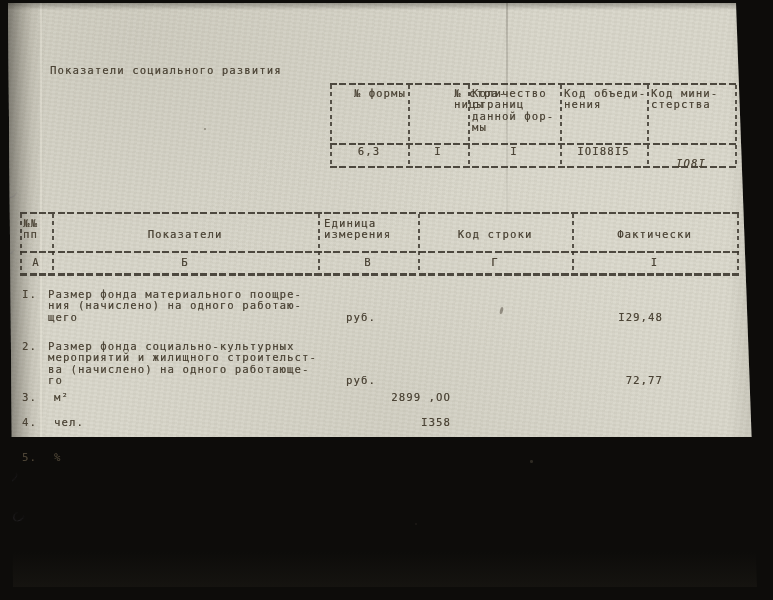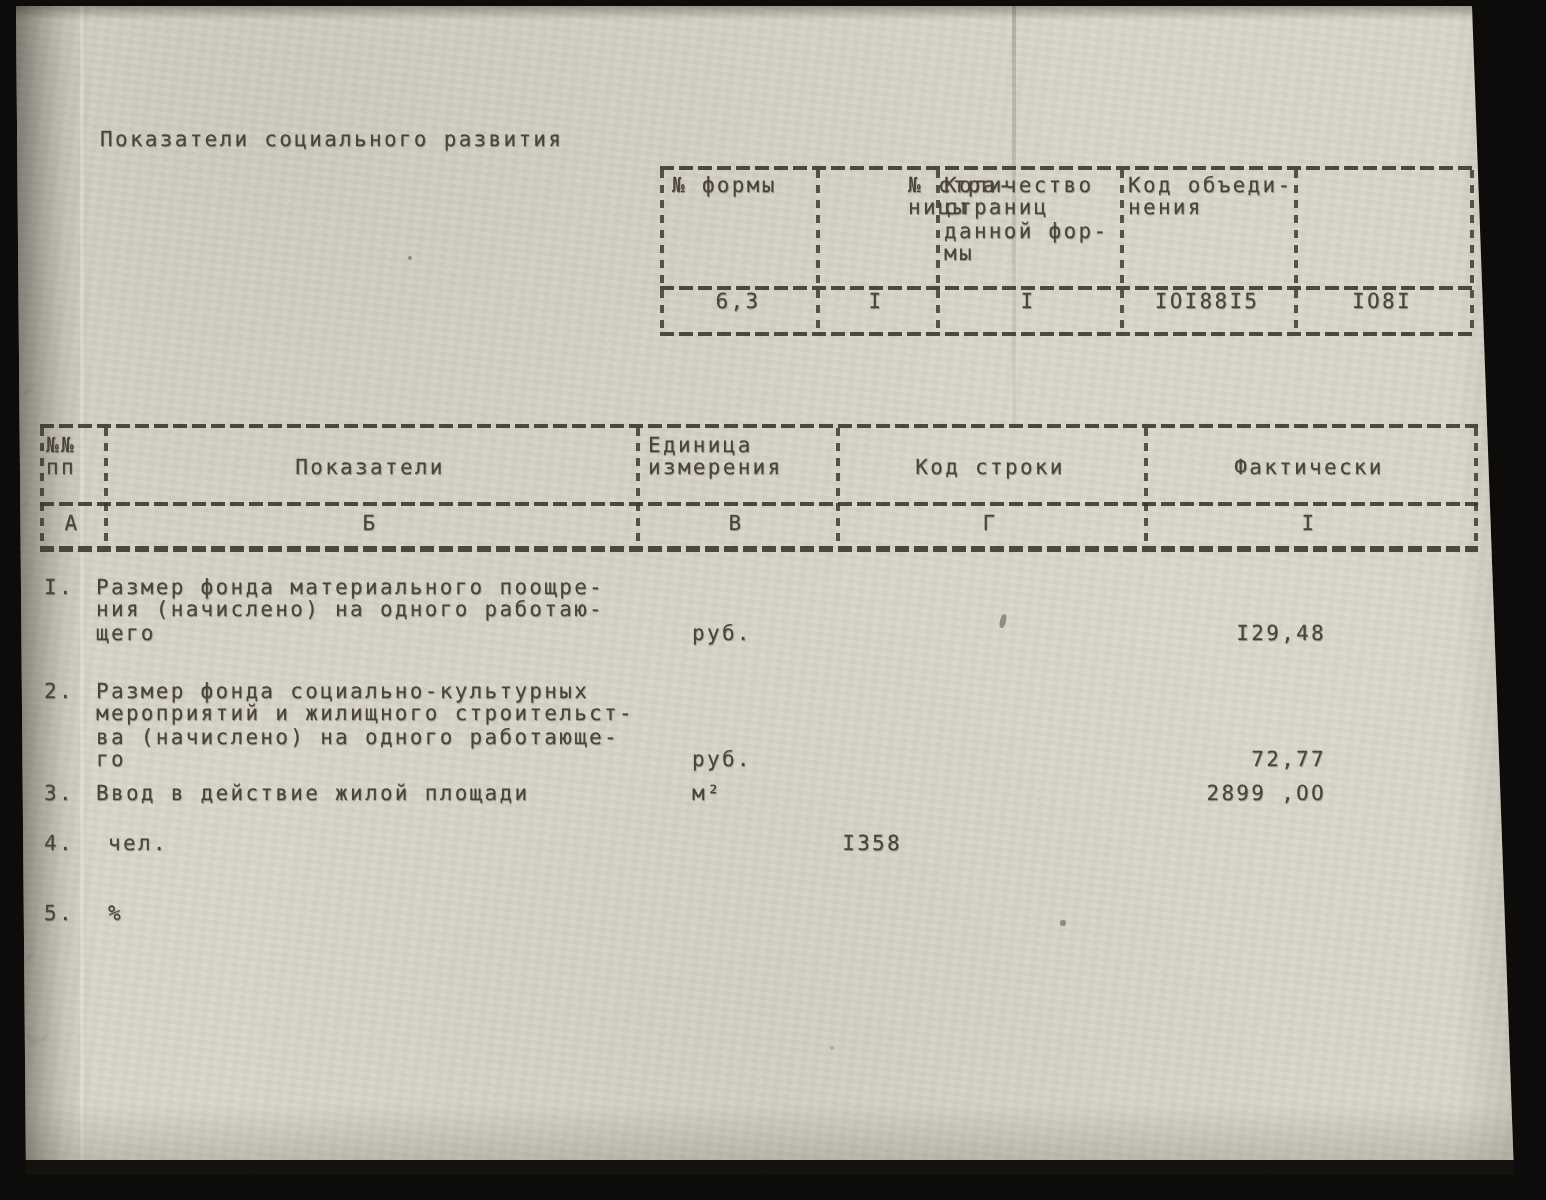--- a/index.html
+++ b/index.html
@@ -2,21 +2,21 @@
 <html><head>
 <meta charset="utf-8">
 <style>
   html,body{margin:0;padding:0;}
   body{
     width:773px;height:600px;overflow:hidden;position:relative;
     background:#0d0c0a;
     font-family:"DejaVu Sans Mono", monospace;
   }
   .paper{
-    position:absolute;left:0;top:0;width:773px;height:580px;
+    position:absolute;left:0;top:0;width:773px;height:437px;
     clip-path:polygon(8px 3px, 736px 3px, 757px 587px, 13px 587px);
     background-color:#d8d6ca;
     background-image:
       repeating-linear-gradient(7deg, rgba(255,255,255,0.03) 0 2px, rgba(40,40,30,0.022) 2px 4px),
       repeating-linear-gradient(97deg, rgba(120,110,90,0.03) 0 3px, rgba(255,255,255,0.025) 3px 6px),
       radial-gradient(ellipse at 18% 8%, rgba(140,135,120,0.14), transparent 45%),
       radial-gradient(ellipse at 75% 55%, rgba(225,223,210,0.25), transparent 55%),
       radial-gradient(ellipse at 50% 95%, rgba(150,145,128,0.10), transparent 50%);
   }
   .edge-strip{
@@ -88,35 +88,37 @@
     <div class="hline" style="top:0;height:2px;"></div>
     <div class="hline" style="top:60px;height:1.8px;"></div>
     <div class="hline" style="top:83px;height:2.4px;"></div>
     <div class="vline" style="left:0;top:2px;height:82px;"></div>
     <div class="vline" style="left:78px;top:2px;height:82px;"></div>
     <div class="vline" style="left:138px;top:2px;height:82px;"></div>
     <div class="vline" style="left:230px;top:2px;height:82px;"></div>
     <div class="vline" style="left:317px;top:2px;height:82px;"></div>
     <div class="vline" style="left:405px;top:2px;height:82px;"></div>
 
-    <div class="tw abs" style="left:6px;top:5px;width:70px;">№ формы</div>
+    <div class="tw abs" style="left:6px;top:5px;width:70px;text-align:right;">№ формы</div>
     <div class="tw abs" style="left:82px;top:5px;width:56px;margin-left:42px;">№ стра-
 ницы</div>
     <div class="tw abs" style="left:142px;top:5px;width:90px;">Количество
 страниц
 данной фор-
 мы</div>
     <div class="tw abs" style="left:234px;top:5px;width:84px;">Код объеди-
 нения</div>
+    <div class="tw abs" style="left:321px;top:5px;width:84px;">Код мини-
+стерства</div>
 
     <div class="tw abs ctr" style="left:0;top:63px;width:78px;">6,3</div>
     <div class="tw abs ctr" style="left:78px;top:63px;width:60px;">I</div>
     <div class="tw abs ctr" style="left:138px;top:63px;width:92px;">I</div>
     <div class="tw abs ctr" style="left:230px;top:63px;width:87px;">IOI88I5</div>
-    <div class="tw abs ctr" style="left:317px;top:63px;width:88px;">IO8I</div>
+    <div class="tw abs ctr" style="left:317px;top:75px;width:88px;font-style:italic;">IO8I</div>
   </div>
 
   <div class="main-table">
     <div class="hline" style="top:0;height:2.4px;"></div>
     <div class="hline" style="top:39px;height:1.6px;"></div>
     <div class="hline" style="top:61px;height:2.6px;"></div>
     <div class="vline" style="left:0;top:2px;height:59px;"></div>
     <div class="vline" style="left:32px;top:2px;height:59px;"></div>
     <div class="vline" style="left:298px;top:2px;height:59px;"></div>
     <div class="vline" style="left:398px;top:2px;height:59px;"></div>
@@ -150,21 +152,20 @@
     <div class="tw num">2.</div>
     <div class="tw txt">Размер фонда социально-культурных
 мероприятий и жилищного строительст-
 ва (начислено) на одного работающе-
 го</div>
     <div class="tw unit">руб.</div>
     <div class="tw val">72,77</div>
   </div>
   <div class="row" style="top:392px;">
     <div class="tw num">3.</div>
-    <div class="tw txt">Ввод в действие жилой площади</div>
     <div class="tw unit">м²</div>
     <div class="tw val">2899 ,OO</div>
   </div>
   <div class="row" style="top:417px;">
     <div class="tw num">4.</div>
     <div class="tw unit">чел.</div>
     <div class="tw val">I358</div>
   </div>
   <div class="row" style="top:452px;">
     <div class="tw num">5.</div>

